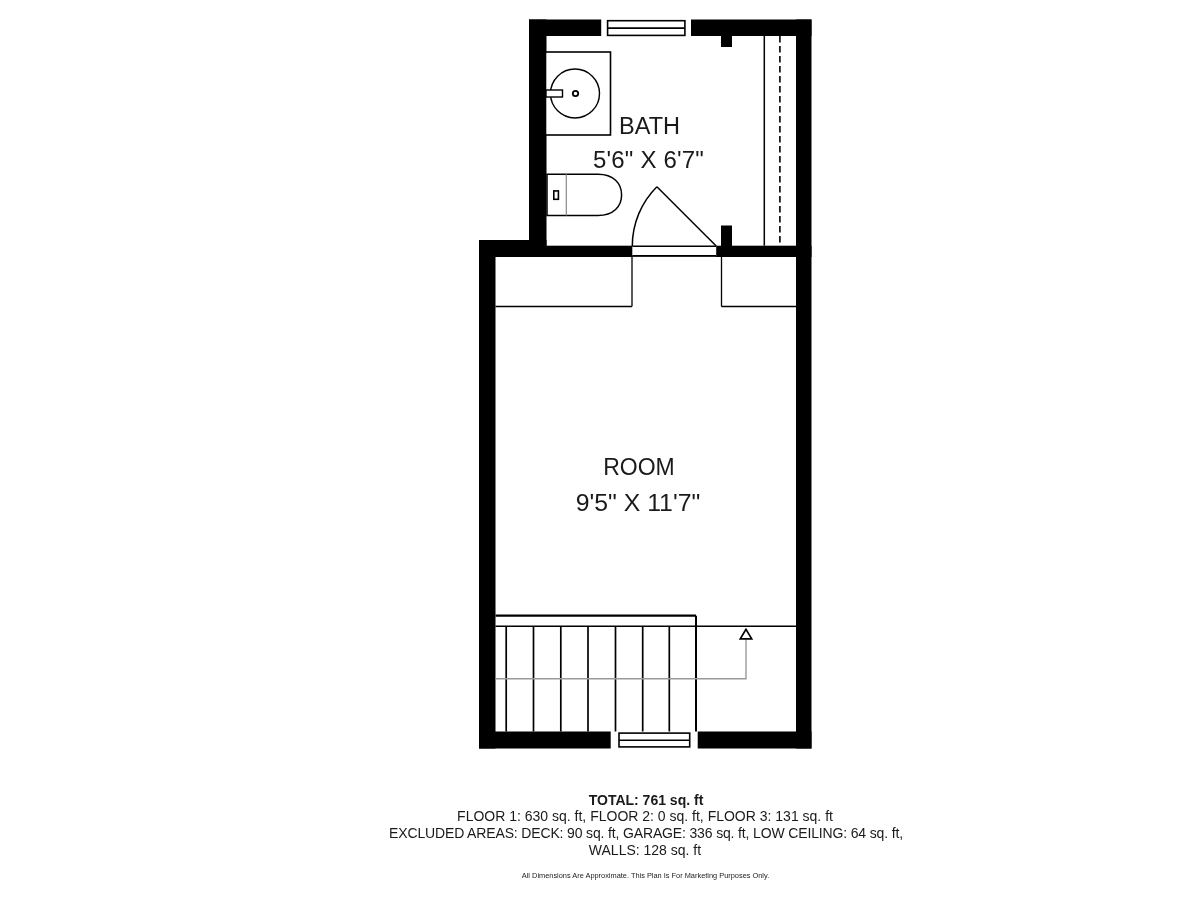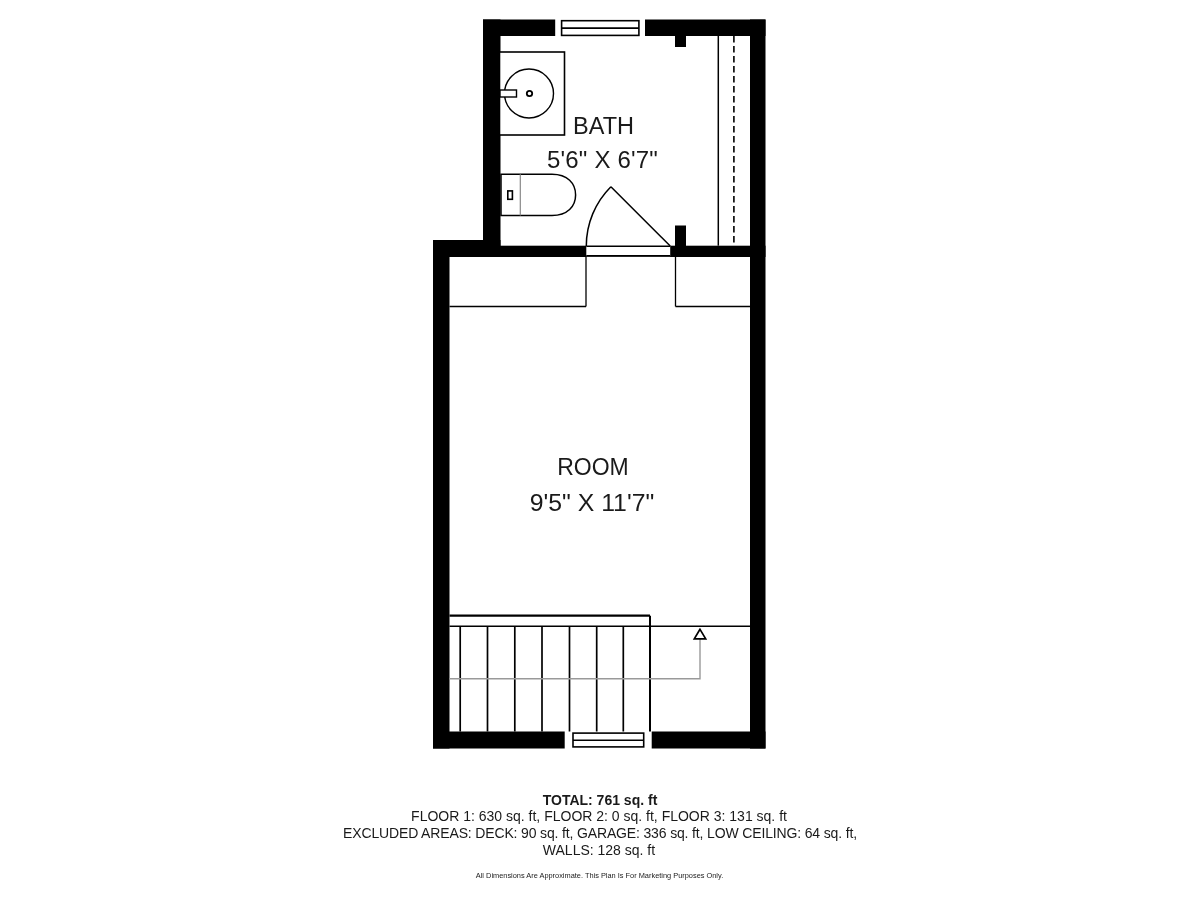--- a/index.html
+++ b/index.html
@@ -1,17 +1,17 @@
 <!DOCTYPE html>
 <html><head>
 <meta charset="utf-8">
 <style>
   html,body{margin:0;padding:0;background:#ffffff;}
   .page{position:relative;width:1068px;height:900px;background:#ffffff;overflow:hidden;
-        font-family:"Liberation Sans", sans-serif;}
+        font-family:"Liberation Sans", sans-serif;margin-left:46px;}
   svg{position:absolute;left:0;top:0;}
   text{font-family:"Liberation Sans", sans-serif;fill:#1a1a1a;}
 </style>
 </head>
 <body>
 <div class="page">
 <svg width="1200" height="900" viewBox="0 0 1200 900">
 
   <rect x="0" y="0" width="1200" height="900" fill="#ffffff"></rect>
 

